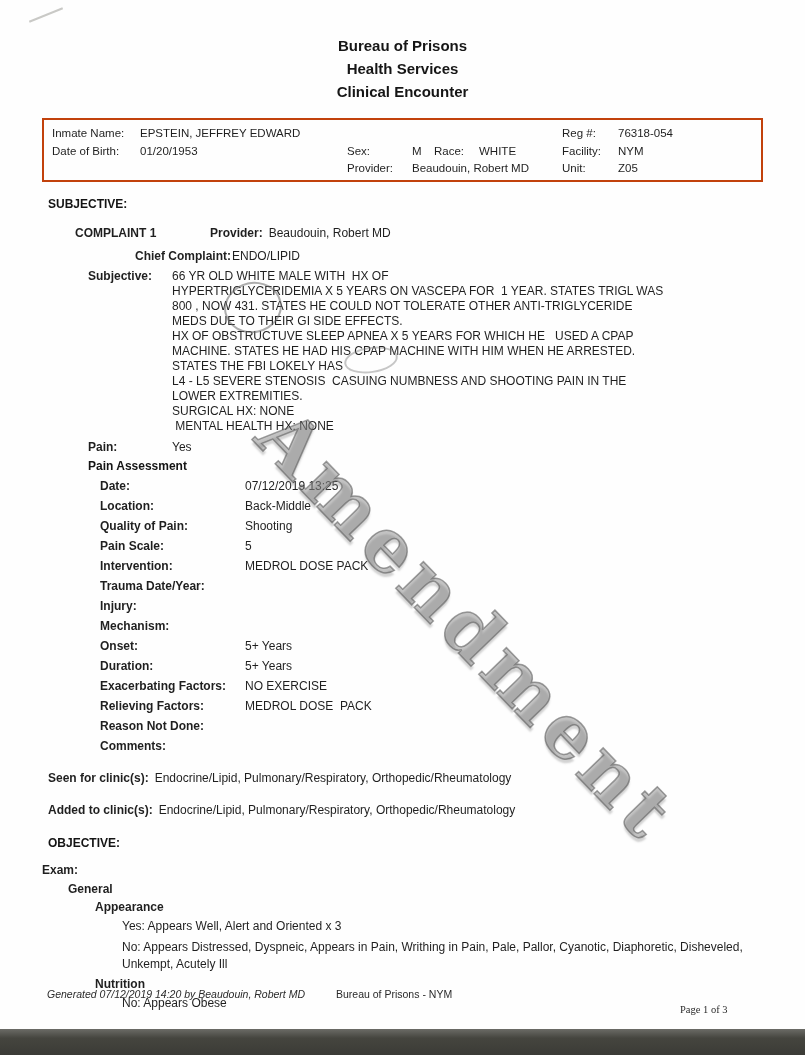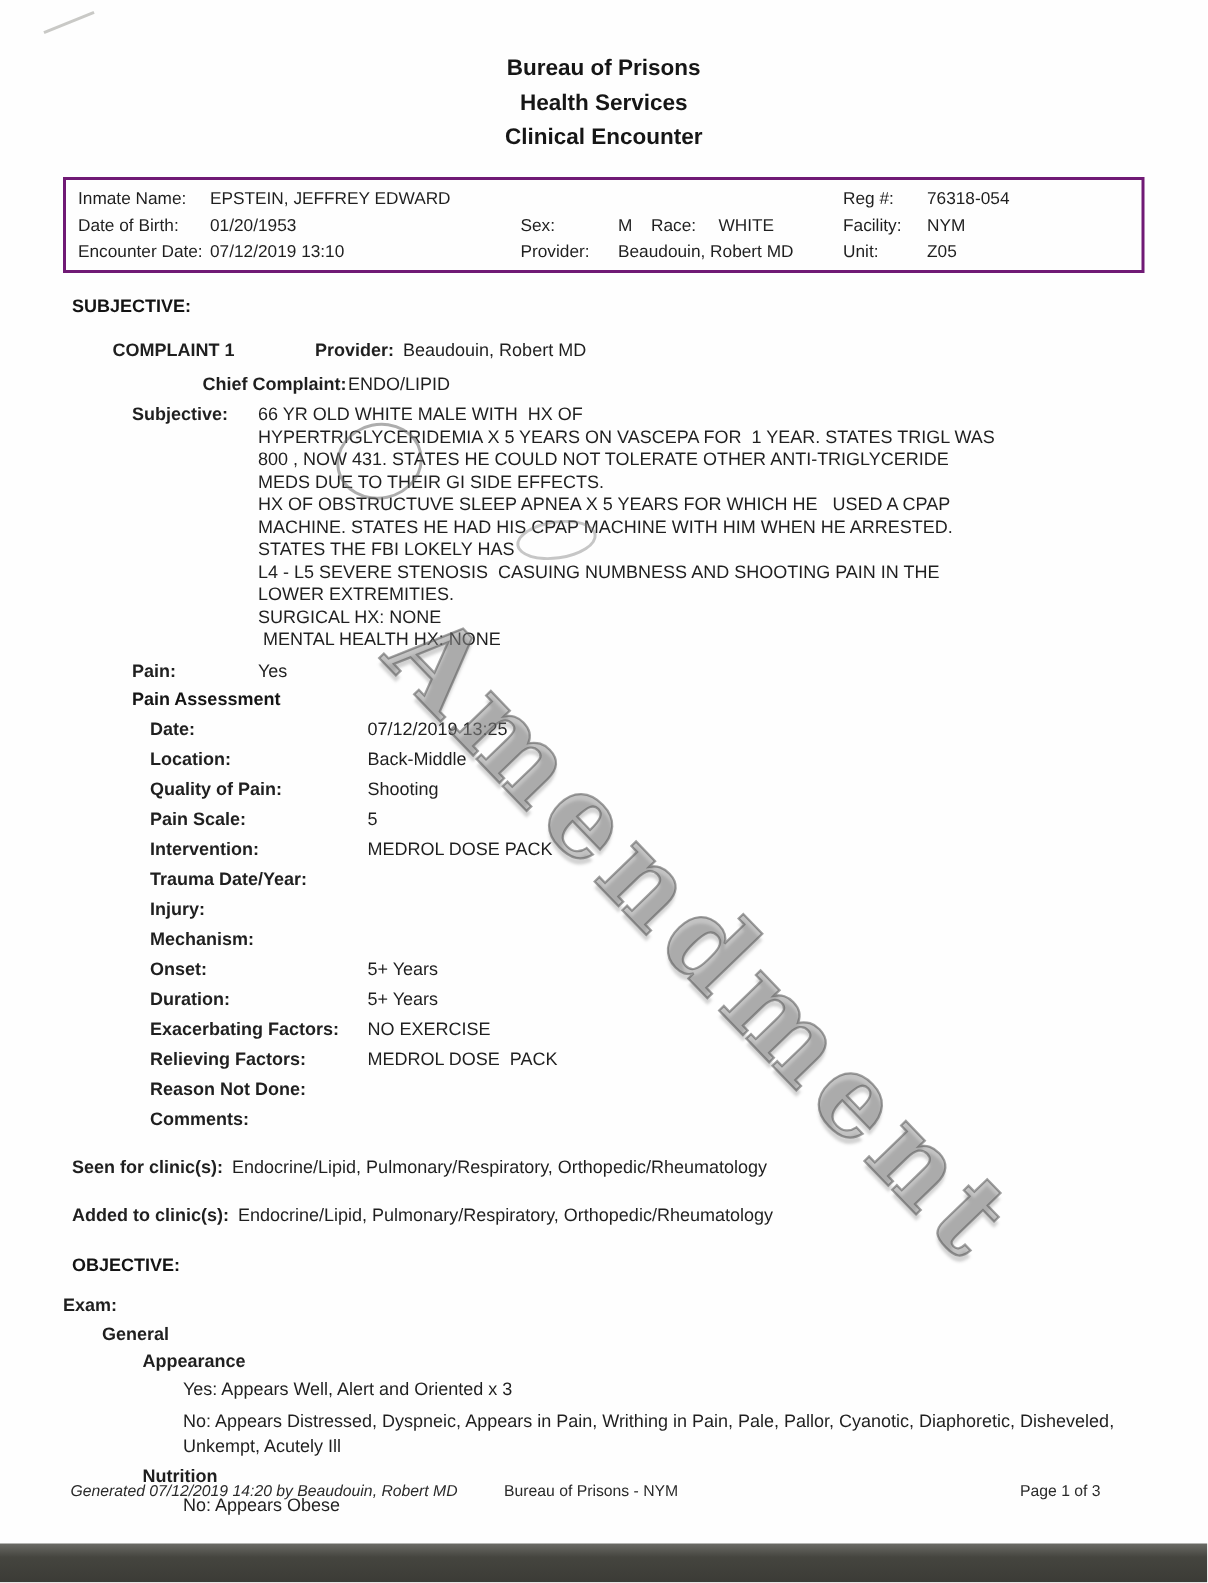--- a/index.html
+++ b/index.html
@@ -23,21 +23,21 @@
   }
 
   .header { text-align: center; padding-top: 34px; }
   .header div { font-size: 15px; font-weight: bold; line-height: 23px; color: #161616; }
 
   .info-box {
     position: relative;
     margin: 15px 0 0 42px;
     width: 721px;
     height: 64px;
-    border: 2px solid #701a75;
+    border: 2px solid #c2410c;
     font-size: 11.5px;
   }
   .ib-col { position: absolute; top: 5px; }
   .ib-col1 { left: 8px; }
   .ib-col2 { left: 303px; }
   .ib-col3 { left: 518px; }
   .ib-row { line-height: 17.5px; white-space: nowrap; }
   .ib-label { display: inline-block; }
   .ib-col1 .ib-label { width: 88px; }
   .ib-col2 .ib-label { width: 65px; }
@@ -78,21 +78,21 @@
   .objective-heading { margin: 16px 0 0 48px; }
 
   .exam-label { margin: 13px 0 0 42px; font-weight: bold; }
   .exam-general { margin: 5px 0 0 68px; font-weight: bold; }
   .exam-sub { margin: 4px 0 0 95px; font-weight: bold; }
   .exam-line { margin: 4px 0 0 122px; max-width: 648px; line-height: 17px; }
 
   .footer { position: absolute; left: 0; top: 988px; width: 100%; font-size: 10.5px; color: #2a2a2a; }
   .f-generated { position: absolute; left: 47px; top: 0; font-style: italic; white-space: nowrap; }
   .f-center { position: absolute; left: 336px; top: 0; white-space: nowrap; }
-  .f-page { position: absolute; left: 680px; top: 0; white-space: nowrap; }
+  .f-page { position: absolute; left: 680px; top: 16px; white-space: nowrap; font-family: Liberation Serif, serif; }
 
   .watermark {
     position: absolute;
     left: 302px; top: 392px;
     transform: rotate(46deg);
     transform-origin: 0 0;
     font-family: "DejaVu Serif", "Liberation Serif", serif;
     font-size: 74px;
     font-weight: bold;
     letter-spacing: 7px;
@@ -137,23 +137,20 @@
     <div>Clinical Encounter</div>
   </div>
 
   <div class="info-box">
     <div class="ib-col ib-col1">
       <div class="ib-row">
         <span class="ib-label">Inmate Name:</span><span>EPSTEIN, JEFFREY EDWARD</span>
       </div>
       <div class="ib-row">
         <span class="ib-label">Date of Birth:</span><span>01/20/1953</span>
-      </div>
-      <div class="ib-row">
-        <span class="ib-label">Encounter Date:</span><span>07/12/2019 13:10</span>
       </div>
     </div>
     <div class="ib-col ib-col2">
       <div class="ib-spacer"></div>
       <div class="ib-row">
         <span class="ib-label">Sex:</span><span class="ib-sex-val">M</span><span class="ib-race-label">Race:</span><span>WHITE</span>
       </div>
       <div class="ib-row">
         <span class="ib-label">Provider:</span><span>Beaudouin, Robert MD</span>
       </div>

